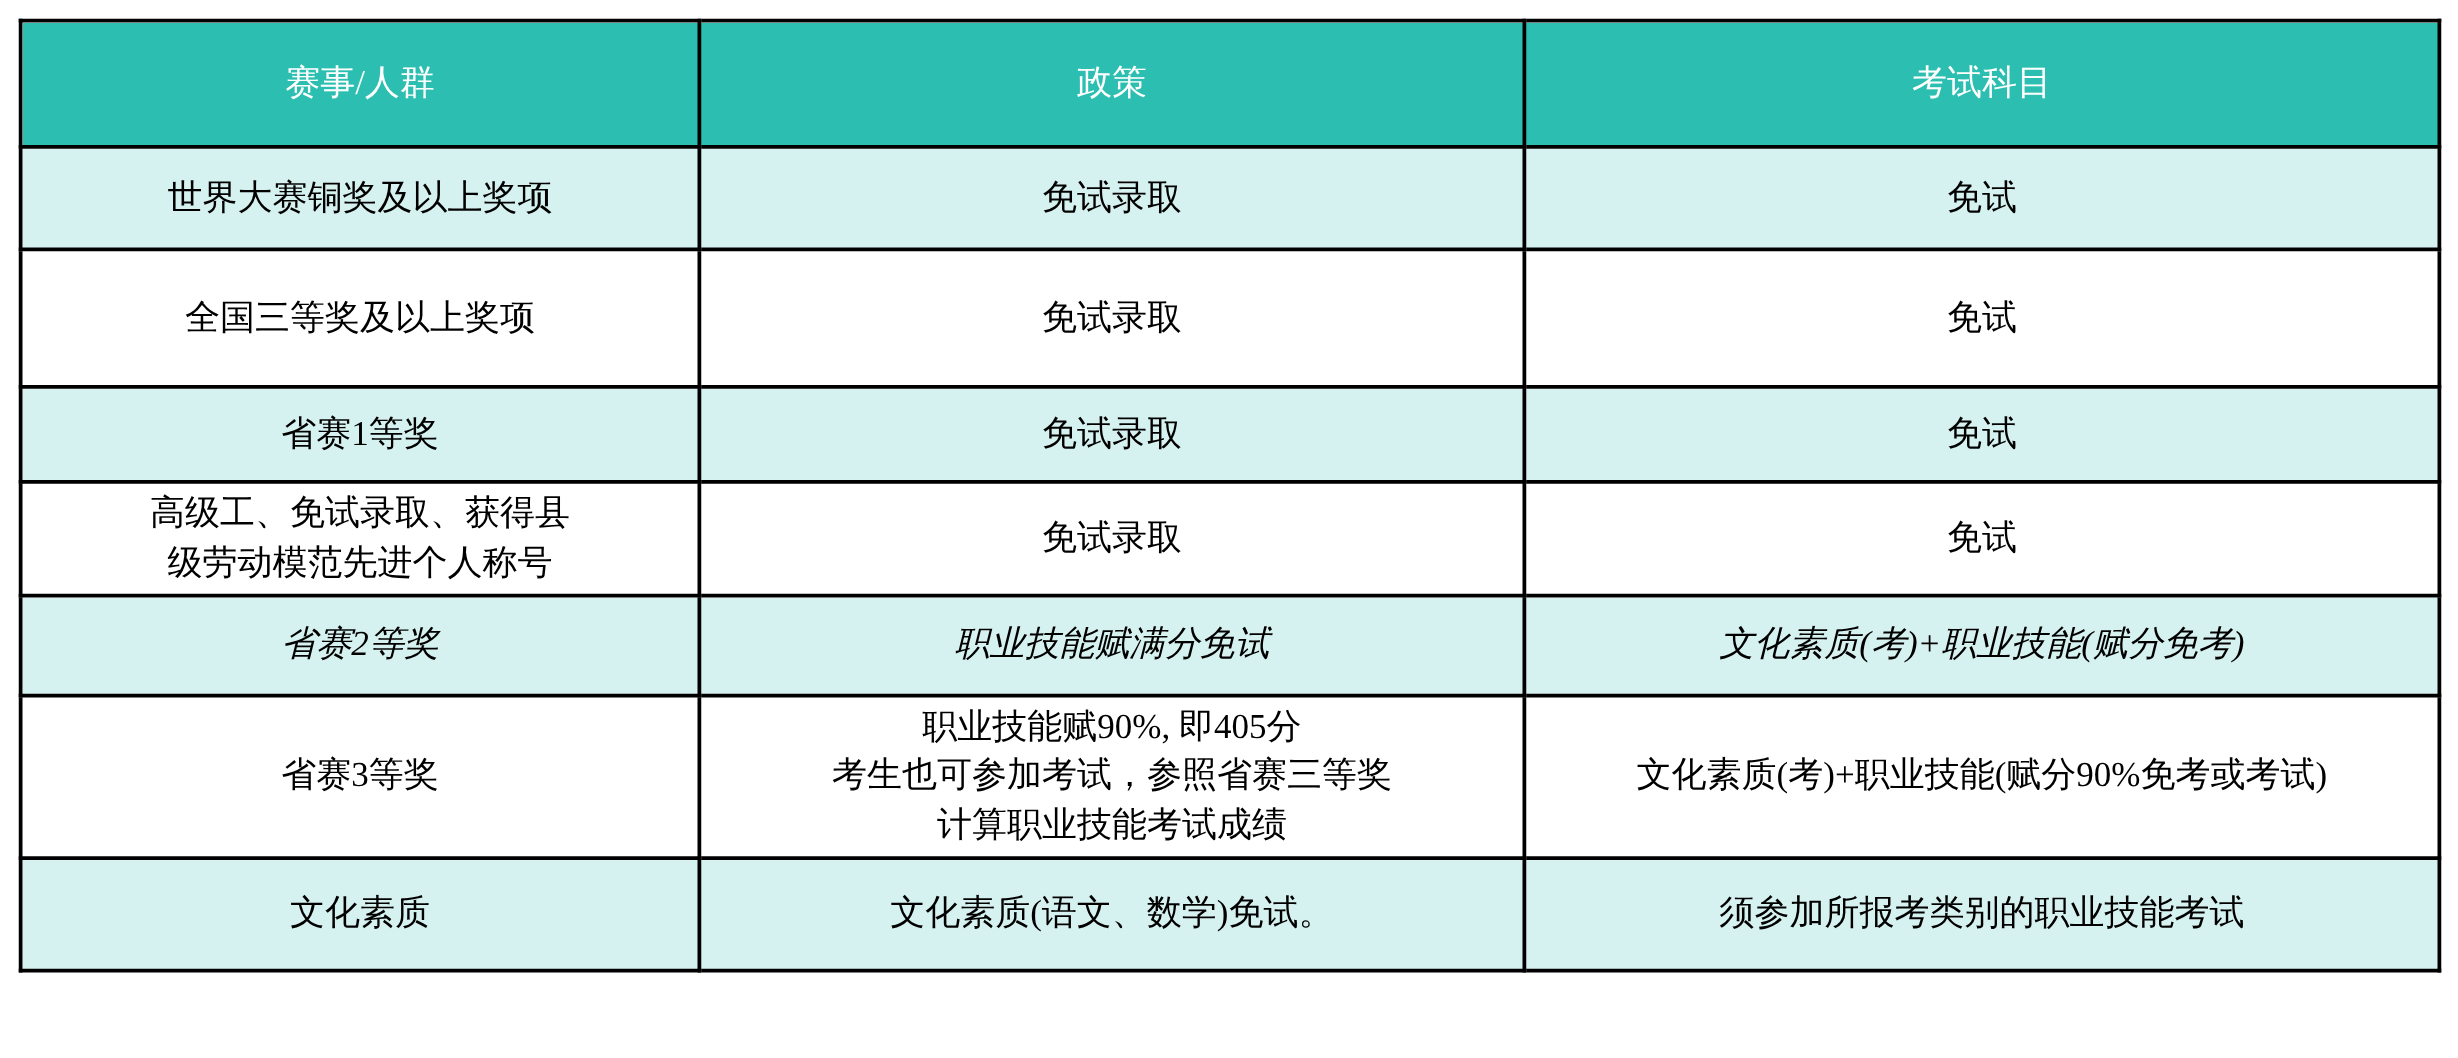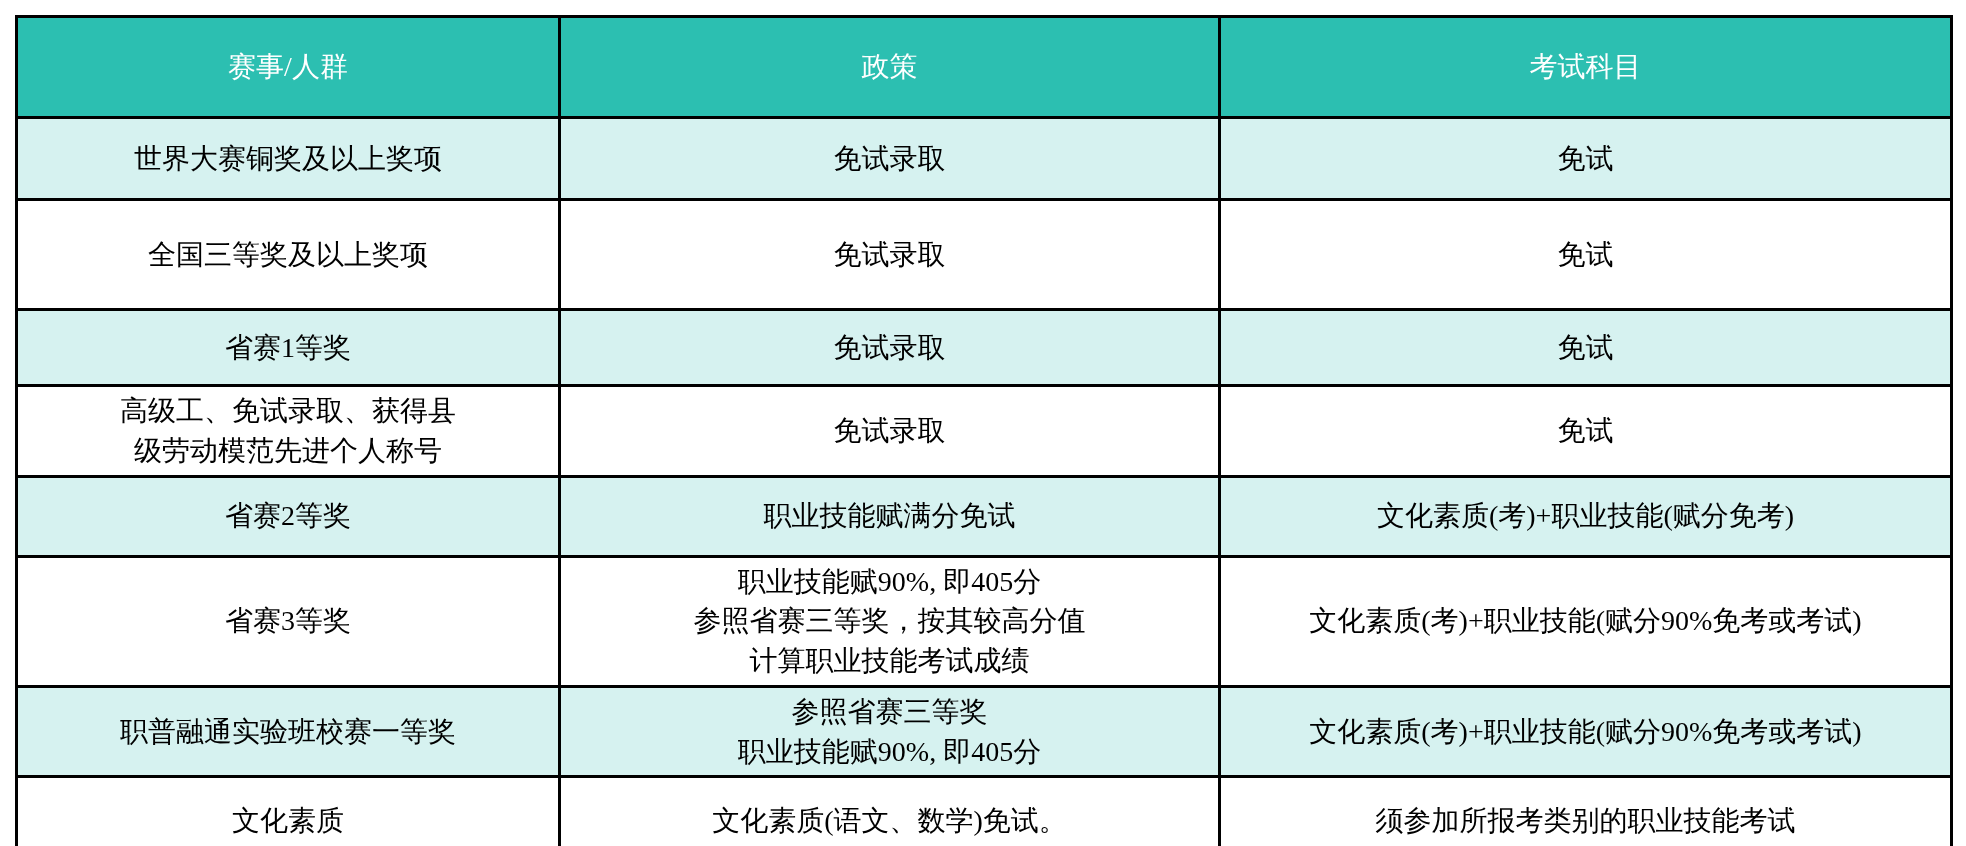--- a/index.html
+++ b/index.html
@@ -44,21 +44,21 @@
   table.policy-table thead th{
     background:var(--header-bg);
     color:var(--header-text);
     font-weight:normal;
   }
   thead tr{height:101px;}
   tbody tr:nth-child(1){height:82px;}
   tbody tr:nth-child(2){height:110px;padding-left:35px;}
   tbody tr:nth-child(3){height:76px;font-family:Liberation Serif, serif;}
   tbody tr:nth-child(4){height:82px;}
-  tbody tr:nth-child(5){height:80px;}
+  tbody tr:nth-child(5){height:80px;font-style:italic;}
   tbody tr:nth-child(6){height:125px;}
   tbody tr:nth-child(7){height:90px;}
   tbody tr:nth-child(8){height:88px;}
   tbody tr:nth-child(odd) td{background:var(--row-shaded-bg);}
   tbody tr:nth-child(even) td{background:var(--row-plain-bg);}
   col.col-group{width:543px;}
   col.col-policy{width:660px;}
   col.col-subjects{width:732px;}
   .cell-line{display:block;}
 </style>
@@ -135,34 +135,22 @@
           <td>
             <span class="cell-line">文化素质(考)+职业技能(赋分免考)</span>
           </td>
         </tr>
         <tr>
           <td>
             <span class="cell-line">省赛3等奖</span>
           </td>
           <td>
             <span class="cell-line">职业技能赋90%, 即405分</span>
-            <span class="cell-line">参照省赛三等奖，按其较高分值</span>
+            <span class="cell-line">考生也可参加考试，参照省赛三等奖</span>
             <span class="cell-line">计算职业技能考试成绩</span>
-          </td>
-          <td>
-            <span class="cell-line">文化素质(考)+职业技能(赋分90%免考或考试)</span>
-          </td>
-        </tr>
-        <tr>
-          <td>
-            <span class="cell-line">职普融通实验班校赛一等奖</span>
-          </td>
-          <td>
-            <span class="cell-line">参照省赛三等奖</span>
-            <span class="cell-line">职业技能赋90%, 即405分</span>
           </td>
           <td>
             <span class="cell-line">文化素质(考)+职业技能(赋分90%免考或考试)</span>
           </td>
         </tr>
         <tr>
           <td>
             <span class="cell-line">文化素质</span>
           </td>
           <td>

